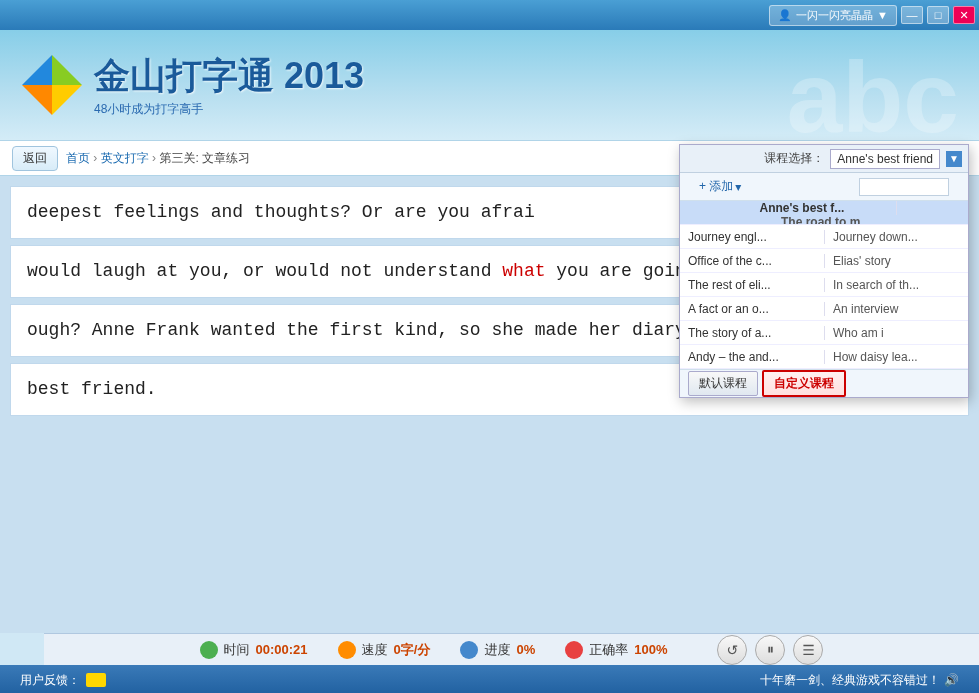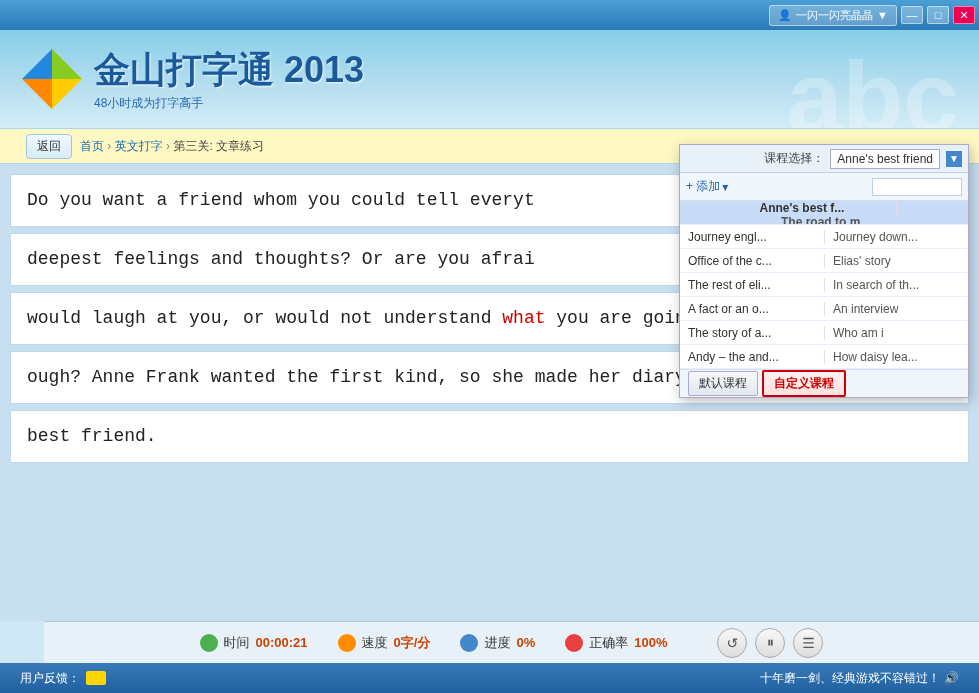--- a/index.html
+++ b/index.html
@@ -48,21 +48,21 @@
       font-size: 11px;
       cursor: pointer;
       display: flex;
       align-items: center;
       justify-content: center;
     }
     .win-btn.close { background: #e05; }
 
     
     .app-header {
-      height: 98px;
+      height: 110px;
       background: linear-gradient(to bottom, #87cee8 0%, #b8dff0 60%, #d4ecf7 100%);
       display: flex;
       align-items: center;
       padding: 0 20px;
       position: relative;
       overflow: hidden;
     }
     .app-logo {
       display: flex;
       align-items: center;
@@ -89,26 +89,26 @@
       top: 10px;
       font-size: 100px;
       font-weight: bold;
       color: rgba(255,255,255,0.25);
       font-family: Arial, sans-serif;
     }
 
     
     .breadcrumb-bar {
       height: 36px;
-      background: #fef9c3;
+      background: #ffffff;
       border-top: 1px solid #b0d4e8;
       border-bottom: 1px solid #b0d4e8;
       display: flex;
       align-items: center;
-      padding: 0 26px;
+      padding: 0 12px;
       gap: 8px;
     }
     .back-btn {
       background: linear-gradient(to bottom, #f0f8ff, #d8ecf8);
       border: 1px solid #a0c4de;
       border-radius: 4px;
       padding: 3px 10px;
       font-size: 12px;
       color: #333;
       cursor: pointer;
@@ -149,21 +149,21 @@
       font-size: 18px;
       color: #222;
       line-height: 1.5;
     }
     .text-highlight {
       color: #cc0000;
     }
 
     
     .status-bar {
-      height: 42px;
+      height: 32px;
       background: #e8f0f8;
       border-top: 1px solid #b0c8e0;
       display: flex;
       align-items: center;
       justify-content: center;
       gap: 30px;
       padding: 0 20px;
       margin-left: 44px;
     }
     .status-item {
@@ -275,21 +275,21 @@
       font-size: 10px;
       cursor: pointer;
     }
 
     .dropdown-toolbar {
       height: 28px;
       background: #f0f6fc;
       border-bottom: 1px solid #d0e0ec;
       display: flex;
       align-items: center;
-      padding: 0 6px;
+      padding: 0 19px;
       gap: 23px;
     }
     .add-btn {
       font-size: 12px;
       color: #2266aa;
       cursor: pointer;
       display: flex;
       align-items: center;
       gap: 2px;
     }
@@ -407,23 +407,20 @@
     <span class="breadcrumb-sep"> › </span>
     <span class="breadcrumb-link">英文打字</span>
     <span class="breadcrumb-sep"> › </span>
     <span>第三关: 文章练习</span>
   </span>
 </div>
 
 <div class="main-area">
   <div class="practice-area">
 
-    <div class="text-line-block">
-      <div class="text-content">Do you want a friend whom you could tell everyt</div>
-    </div>
 
     <div class="text-line-block">
       <div class="text-content">deepest feelings and thoughts? Or are you afrai</div>
     </div>
 
     <div class="text-line-block">
       <div class="text-content">
         <span>would laugh at you, or would not understand </span><span class="text-highlight">what</span><span> you are going thr</span>
       </div>
     </div>

